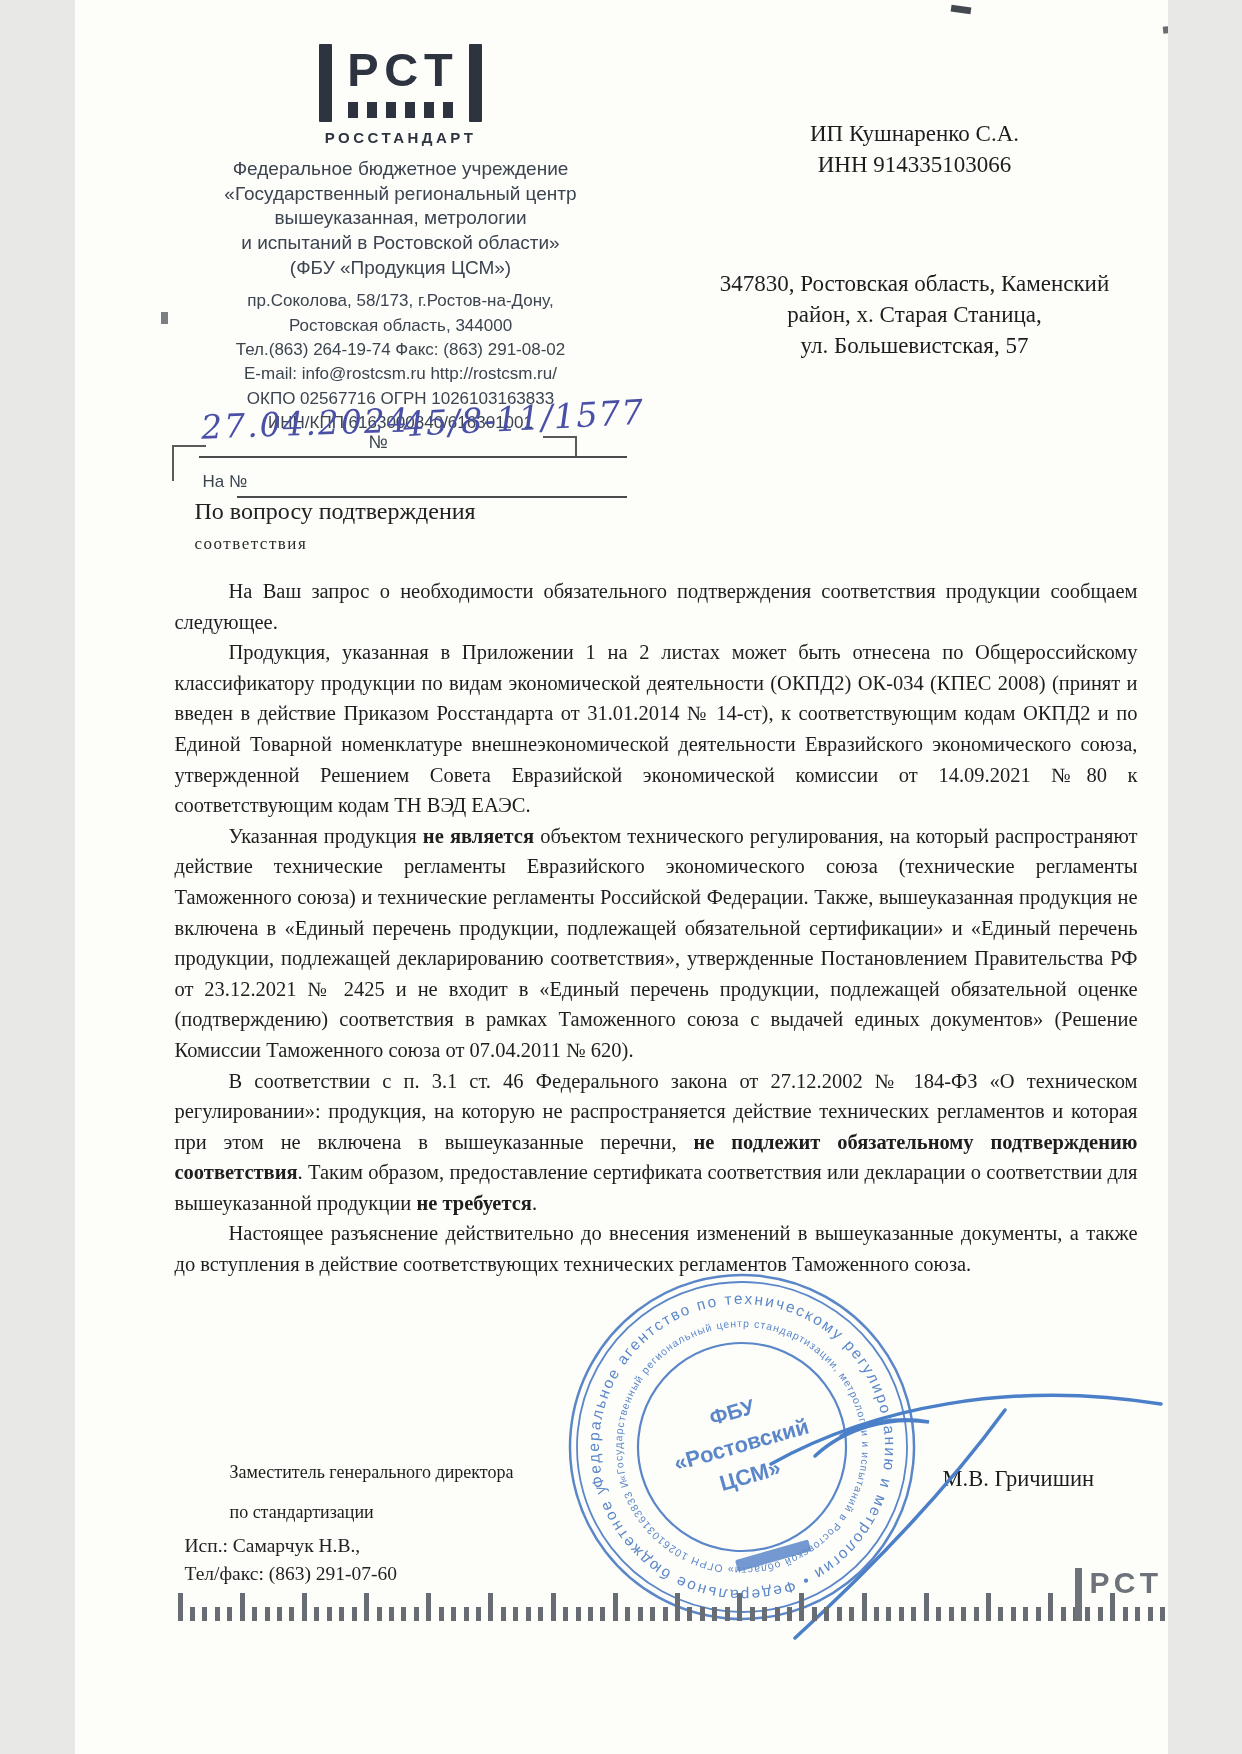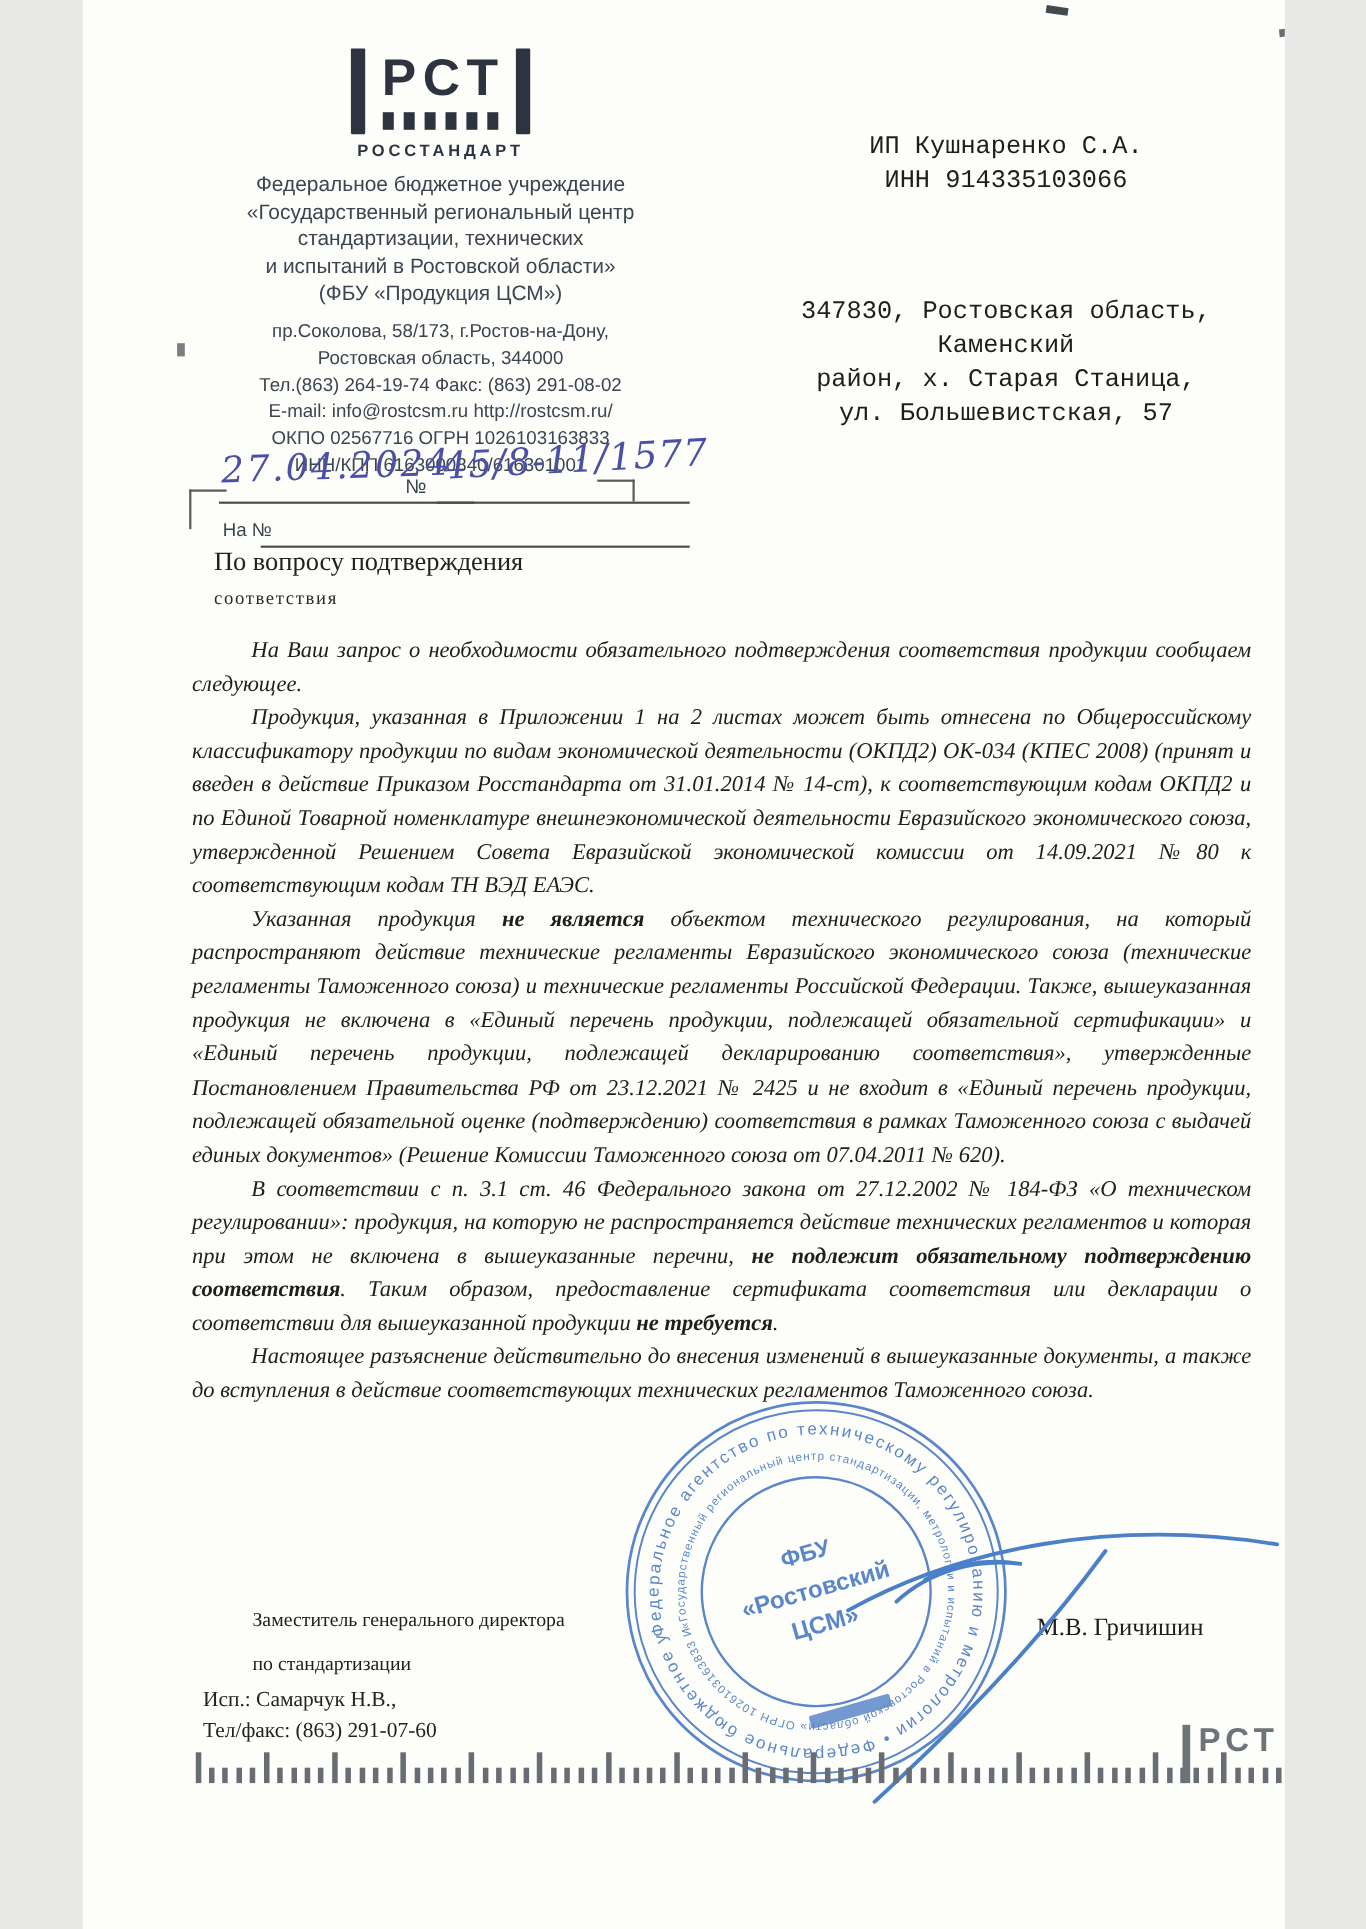--- a/index.html
+++ b/index.html
@@ -36,26 +36,26 @@
   
   .bracket-tl{position:absolute;left:97px;top:445px;width:32px;height:34px;
     border-left:2px solid #5a5a5a;border-top:2px solid #5a5a5a;}
   .bracket-tr{position:absolute;left:468px;top:436px;width:32px;height:18px;
     border-right:2px solid #5a5a5a;border-top:2px solid #5a5a5a;}
   .subject{position:absolute;left:120px;top:498px;}
   .subject .s1{font-size:24px;color:#212121;}
   .subject .s2{font-size:17px;letter-spacing:1.5px;color:#2a2a2a;margin-top:9px;}
   
   .recipient{position:absolute;left:600px;top:118px;width:480px;text-align:center;
-    font-size:23px;line-height:1.35;color:#1d1d1d;font-family:Liberation Mono, monospace;}
+    font-size:23px;line-height:1.35;color:#1d1d1d;}
   .recipient .r-addr{margin-top:88px;}
   
   .body-text{position:absolute;left:100px;top:576px;width:963px;
     font-size:20.5px;line-height:30.6px;text-align:justify;color:#1e1e1e;}
-  .body-text p{margin:0;text-indent:54px;font-style:italic;}
+  .body-text p{margin:0;text-indent:54px;}
   
   .sig-position{position:absolute;left:155px;top:1452px;font-size:18px;line-height:40px;color:#1d1d1d;}
   .sig-name{position:absolute;left:868px;top:1466px;font-size:22.5px;color:#1d1d1d;}
   .executor{position:absolute;left:110px;top:1532px;font-size:19.5px;line-height:28px;color:#222;}
   
   .stamp{position:absolute;left:486px;top:1266px;width:362px;height:362px;
     transform:rotate(-16deg);opacity:.88;pointer-events:none;}
   
   .sig-stroke{position:absolute;left:608px;top:1352px;width:520px;height:300px;pointer-events:none;}
   
@@ -96,21 +96,21 @@
             <i></i>
             <i></i>
         </span>
       </span>
       <span class="lbar"></span>
     </div>
     <div class="logo-caption">РОССТАНДАРТ</div>
     <div class="org">
       <div>Федеральное бюджетное учреждение</div>
       <div>«Государственный региональный центр</div>
-      <div>стандартизации, технических</div>
+      <div>вышеуказанная, метрологии</div>
       <div>и испытаний в Ростовской области»</div>
       <div>(ФБУ «Продукция ЦСМ»)</div>
     </div>
     <div class="contact">
       <div>пр.Соколова, 58/173, г.Ростов-на-Дону,</div>
       <div>Ростовская область, 344000</div>
       <div>Тел.(863) 264-19-74 Факс: (863) 291-08-02</div>
       <div>E-mail: info@rostcsm.ru   http://rostcsm.ru/</div>
       <div>ОКПО 02567716  ОГРН 1026103163833</div>
       <div>ИНН/КПП 6163000840/616301001</div>

